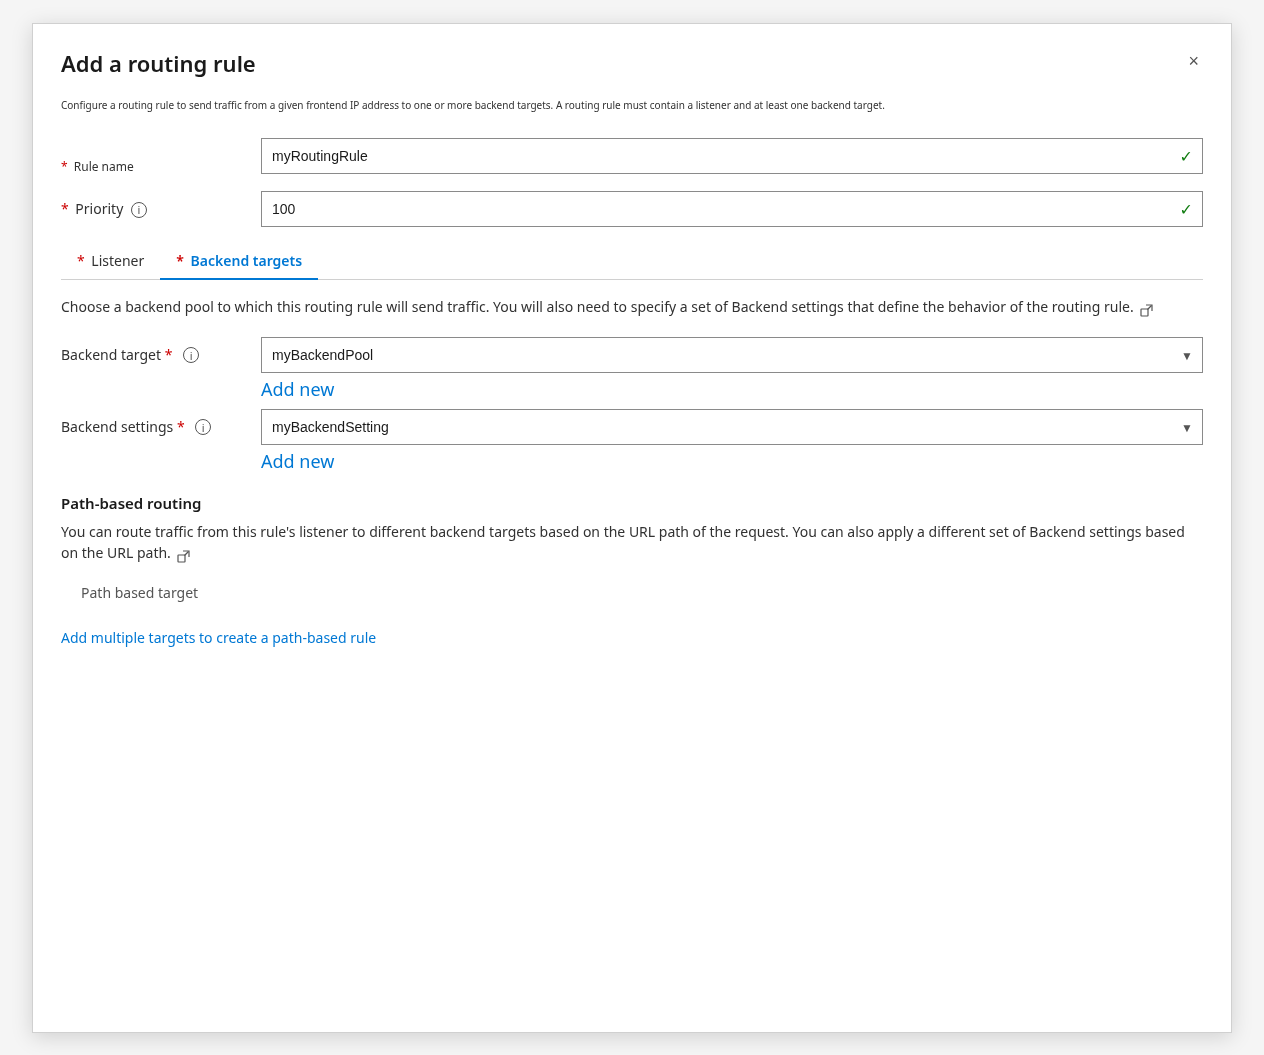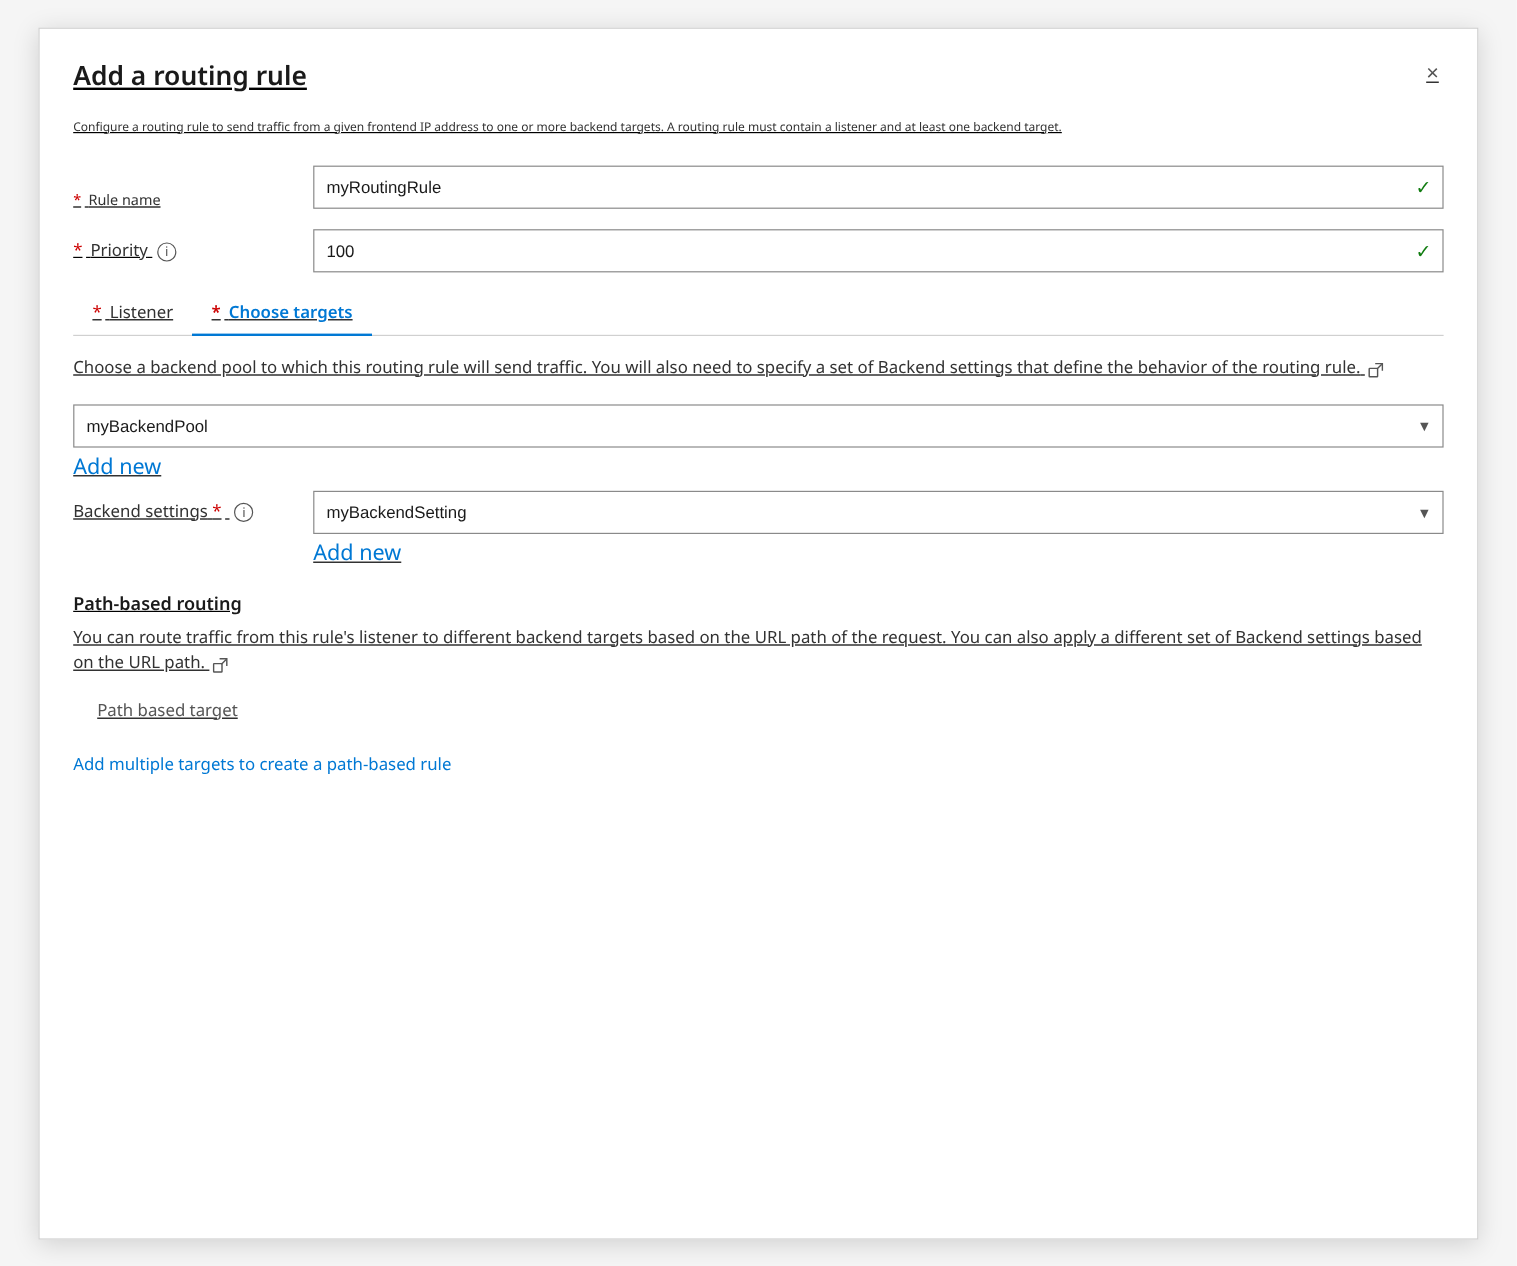--- a/index.html
+++ b/index.html
@@ -13,21 +13,20 @@
       min-height: 1055px;
     }
     .dialog {
       background: #fff;
       width: 1200px;
       min-height: 1010px;
       border: 1px solid #d0d0d0;
       box-shadow: 0 4px 20px rgba(0,0,0,0.15);
       padding: 24px 28px 28px 28px;
       position: relative;
-      text-decoration: underline;
     }
     .dialog-header {
       display: flex;
       justify-content: space-between;
       align-items: flex-start;
       margin-bottom: 20px;
     }
     .dialog-title {
       font-size: 22px;
       font-weight: 600;
@@ -326,41 +325,46 @@
     </div>
   </div>
 
   <div class="tabs-row">
     <div class="tab">
       <span class="tab-prefix">*</span>
       <span>Listener</span>
     </div>
     <div class="tab active">
       <span class="tab-prefix">*</span>
-      <span>Choose targets</span>
+      <span>Backend targets</span>
     </div>
   </div>
 
   <div>
     
     <p class="section-description">
       <span>Choose a backend pool to which this routing rule will send traffic. You will also need to specify a set of Backend settings that define the behavior of the routing rule.</span>
       <span class="external-link-icon">
         <svg width="13" height="13" viewBox="0 0 13 13" fill="none" xmlns="http://www.w3.org/2000/svg">
           <rect x="1" y="5" width="7" height="7" rx="0.5" stroke="#555" stroke-width="1.2" fill="none"></rect>
           <path d="M6 1h6v6" stroke="#555" stroke-width="1.2" fill="none"></path>
           <line x1="7.5" y1="5.5" x2="11.5" y2="1.5" stroke="#555" stroke-width="1.2"></line>
         </svg>
       </span>
     </p>
 
     
 
     
     <div class="backend-target-row">
+      <div class="backend-label-col">
+        <span>Backend target</span>
+        <span class="required-star"> *</span>
+        <span class="info-icon">i</span>
+      </div>
       <div class="backend-control-col">
         <div class="dropdown-wrap">
           <select class="dropdown-input">
             <option>myBackendPool</option>
           </select>
           <span class="dropdown-arrow">▼</span>
         </div>
         <a class="add-new-link">Add new</a>
       </div>
     </div>

